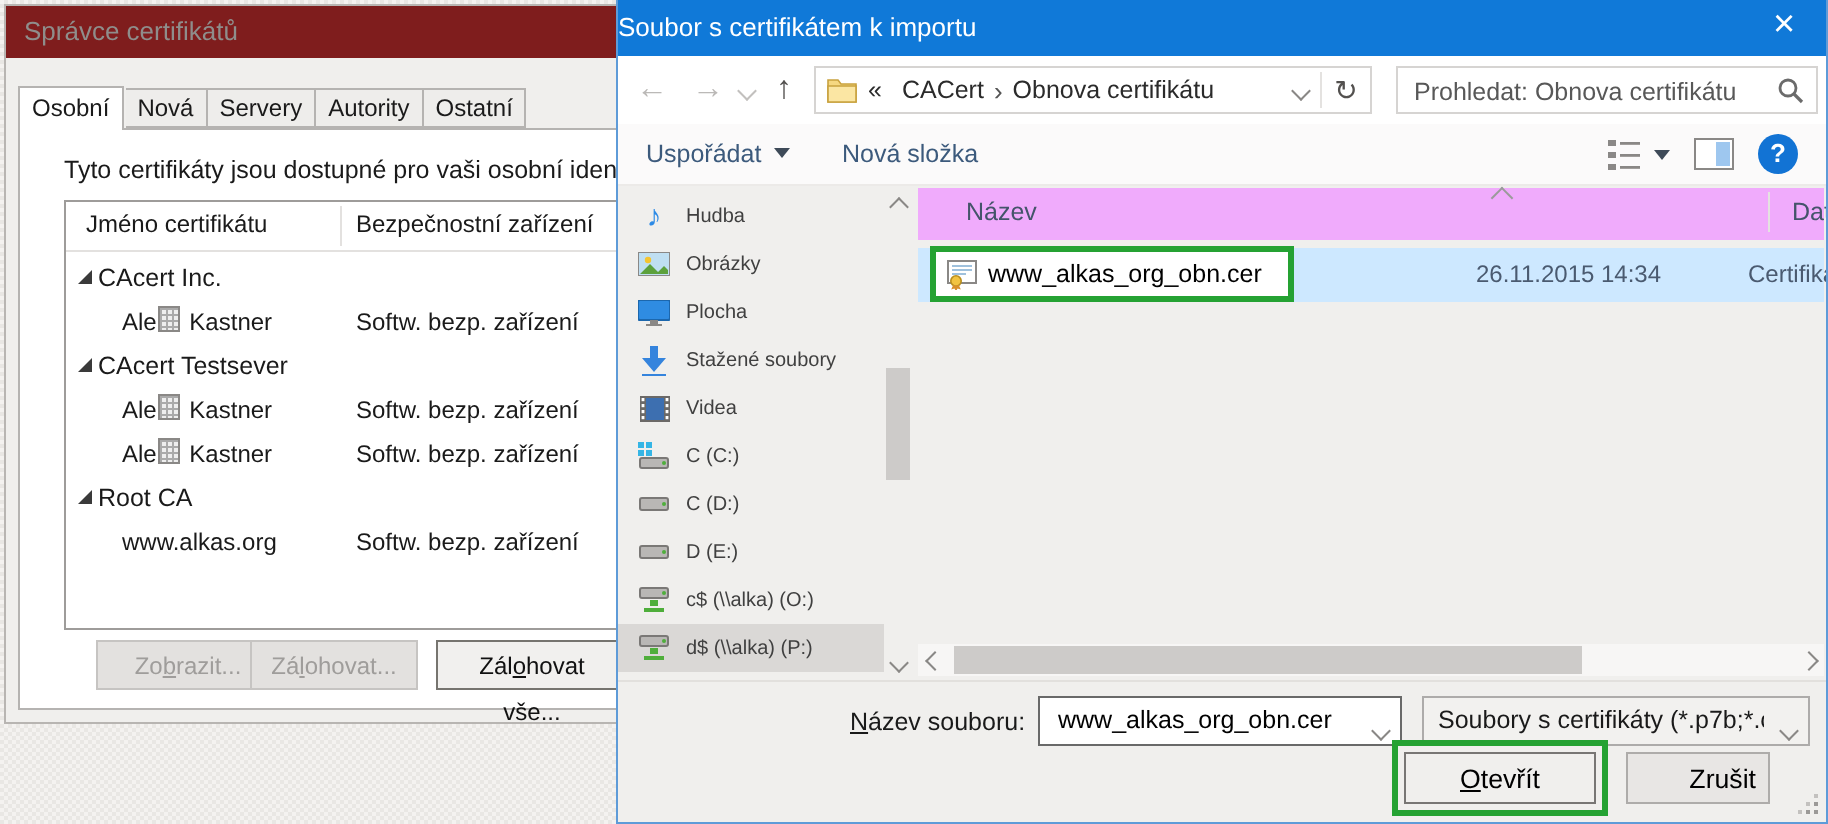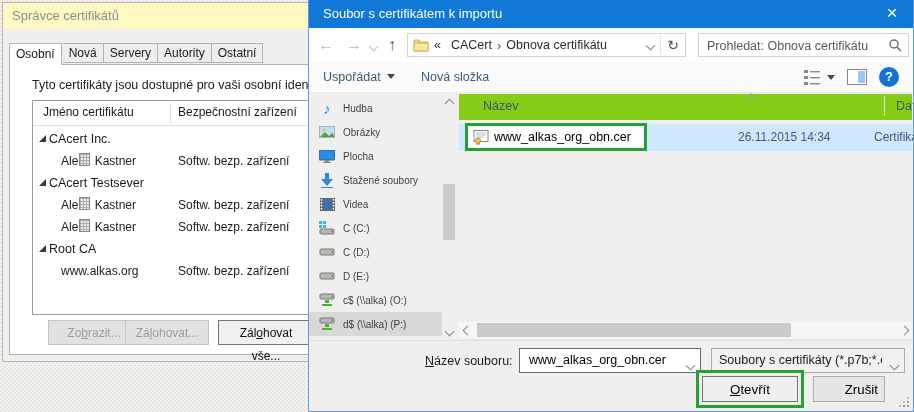--- a/index.html
+++ b/index.html
@@ -8,22 +8,22 @@
     font-family:"Liberation Sans","DejaVu Sans",sans-serif;font-size:12px;color:#1a1a1a;
     background-color:#f4f2f0;
     background-image:
       linear-gradient(45deg,#e9e7e4 25%,transparent 25%,transparent 75%,#e9e7e4 75%),
       linear-gradient(45deg,#e9e7e4 25%,transparent 25%,transparent 75%,#e9e7e4 75%);
     background-size:4px 4px;background-position:0 0,2px 2px;
   }
   
   #cert-window{position:absolute;left:2px;top:2px;width:306px;height:358px;background:#f0efed;
     border:1px solid #b8b5b2;overflow:hidden}
-  .cm-title{height:26px;line-height:26px;background:#fef9c3;color:#8f8d8b;font-size:13px;padding-left:9px;white-space:nowrap}
-  .cm-tabs{position:absolute;left:6px;top:40px;height:22px;display:flex;align-items:flex-start;z-index:2}
+  .cm-title{height:26px;line-height:26px;background:#7f1d1d;color:#8f8d8b;font-size:13px;padding-left:9px;white-space:nowrap}
+  .cm-tabs{position:absolute;left:6px;top:40px;height:22px;display:flex;align-items:center;z-index:2}
   .cm-tab{height:18px;line-height:18px;padding:0 6px;background:#eeedeb;border:1px solid #b5b3b1;border-left:none;cursor:default;white-space:nowrap}
   .cm-tab.first{border-left:1px solid #b5b3b1}
   .cm-tab.active{height:21px;line-height:21px;background:#fff;border:1px solid #b5b3b1;border-bottom:none;margin-right:1px;position:relative;z-index:3}
   .cm-panel{position:absolute;left:6px;top:61px;width:340px;bottom:6px;background:#fff;border:1px solid #b5b3b1}
   .cm-intro{position:absolute;left:22px;top:13px;white-space:nowrap;font-size:12.5px}
   .cm-table{position:absolute;left:22px;top:35px;width:330px;height:213px;background:#fff;border:1px solid #9e9c9a}
   .cm-th-row{position:absolute;left:0;right:0;top:0;height:24px;border-bottom:1px solid #e3e1df}
   .cm-th{position:absolute;top:4px;white-space:nowrap}
   .cm-th-sep{position:absolute;left:137px;top:2px;bottom:2px;width:1px;background:#e3e1df}
   .cm-rows{position:absolute;left:0;right:0;top:27px}
@@ -35,21 +35,21 @@
   .glyph-box{display:inline-block;width:9px;height:11px;margin:0 1px;vertical-align:-1px;border:1px solid #8a8886;
     background-image:linear-gradient(#aaa 1px,transparent 1px),linear-gradient(90deg,#aaa 1px,transparent 1px);
     background-size:3px 3px;background-color:#eee}
   .cm-buttons{position:absolute;left:0;right:0;top:255px;height:26px}
   .cm-btn{position:absolute;top:0;height:25px;line-height:23px;text-align:center;border:1px solid #c6c4c2;background:#e3e1df;color:#9f9d9b;cursor:default;font-size:12px}
   .cm-btn.enabled{border:1px solid #76746f;background:#f1f0ee;color:#111}
   
   #dialog{position:absolute;left:308px;top:0;width:606px;height:412px;background:#f0efed;
     border:1px solid #5e9bd8;border-top:none;box-sizing:border-box;overflow:hidden}
   .dlg-title{position:absolute;left:0;right:0;top:0;height:28px;background:#1079d8;color:#fff}
-  .dlg-title-text{position:absolute;left:14px;top:0;line-height:28px;font-size:13px;white-space:nowrap}
+  .dlg-title-text{position:absolute;left:0;top:0;line-height:28px;font-size:13px;white-space:nowrap}
   .dlg-close{position:absolute;right:0;top:0;width:42px;height:28px;text-align:center;line-height:26px;font-size:19px;color:#fff;cursor:default}
   .dlg-nav{position:absolute;left:0;right:0;top:28px;height:34px;background:#fff}
   .nav-arrow{position:absolute;top:6px;width:22px;height:22px;text-align:center;line-height:22px;font-size:16px}
   .nav-dis{color:#bbb9b7}
   .nav-en{color:#53514f}
   .chev{display:inline-block;width:6px;height:6px;border-right:1.4px solid #8a8886;border-bottom:1.4px solid #8a8886;transform:rotate(45deg)}
   .chev.up{transform:rotate(-135deg)}
   .chev.left{transform:rotate(135deg)}
   .chev.right{transform:rotate(-45deg)}
   .chev.dis{border-color:#c2c0be}
@@ -74,21 +74,21 @@
   
   .sidebar{position:absolute;left:0;top:96px;width:147px}
   .sb-row{position:relative;height:24px;display:flex;align-items:center;cursor:default}
   .sb-row.hl{background:#dad8d6;width:133px}
   .sb-icon{width:16px;height:16px;margin-left:10px;display:flex;align-items:center;justify-content:center}
   .sb-label{margin-left:8px;white-space:nowrap;font-size:10px;color:#404040}
   .sb-scroll{position:absolute;left:133px;top:96px;width:14px;height:242px;background:#f0efed}
   .sb-scroll .thumb{position:absolute;left:1px;right:1px;top:88px;height:56px;background:#cdcbc9}
   .sb-scroll .btn{position:absolute;left:0;width:14px;height:14px;display:flex;align-items:center;justify-content:center}
   
-  .flist-head{position:absolute;left:150px;right:1px;top:94px;height:26px;background:#84cc16}
+  .flist-head{position:absolute;left:150px;right:1px;top:94px;height:26px;background:#f0abfc}
   .fl-col{position:absolute;top:5px;color:#44546a;font-size:12.5px;white-space:nowrap;cursor:default}
   .fl-sep{position:absolute;top:2px;height:20px;width:1px;background:#e4e2e0}
   .sort-caret{position:absolute;left:288px;top:1px;width:7px;height:7px;border-left:1px solid #9a9a9a;border-top:1px solid #9a9a9a;transform:rotate(45deg)}
   .file-row{position:absolute;left:150px;right:1px;top:124px;height:27px;background:#cde8ff;cursor:default}
   .fr-date{position:absolute;left:279px;top:6px;color:#4a5a70;white-space:nowrap}
   .fr-type{position:absolute;left:415px;top:6px;color:#4a5a70;white-space:nowrap}
   .ann-file{position:absolute;left:156px;top:123px;width:182px;height:28px;border:3px solid #25a233;background:#fff;box-sizing:border-box;display:flex;align-items:center}
   .ann-file .name{margin-left:5px;white-space:nowrap;font-size:12.5px;color:#000}
   .hscroll{position:absolute;left:150px;right:1px;top:322px;height:16px;background:#f7f6f5}
   .hscroll .thumb{position:absolute;left:18px;top:1px;width:314px;height:14px;background:#cdcbc9}

